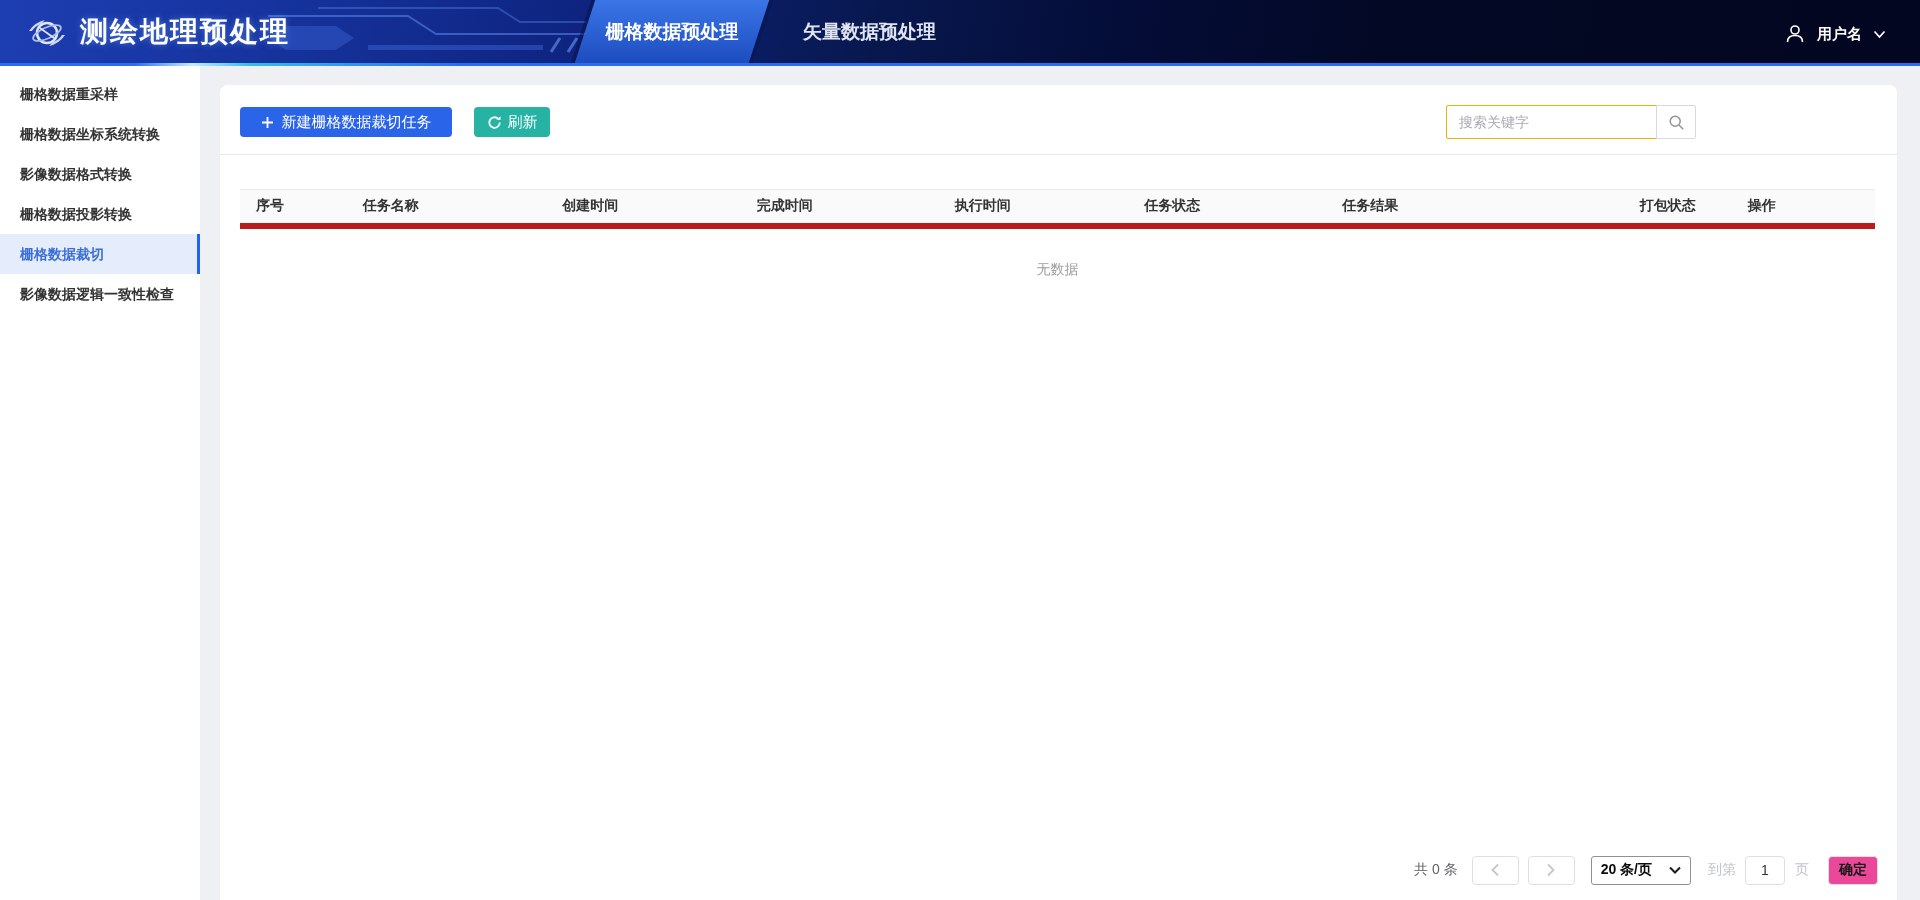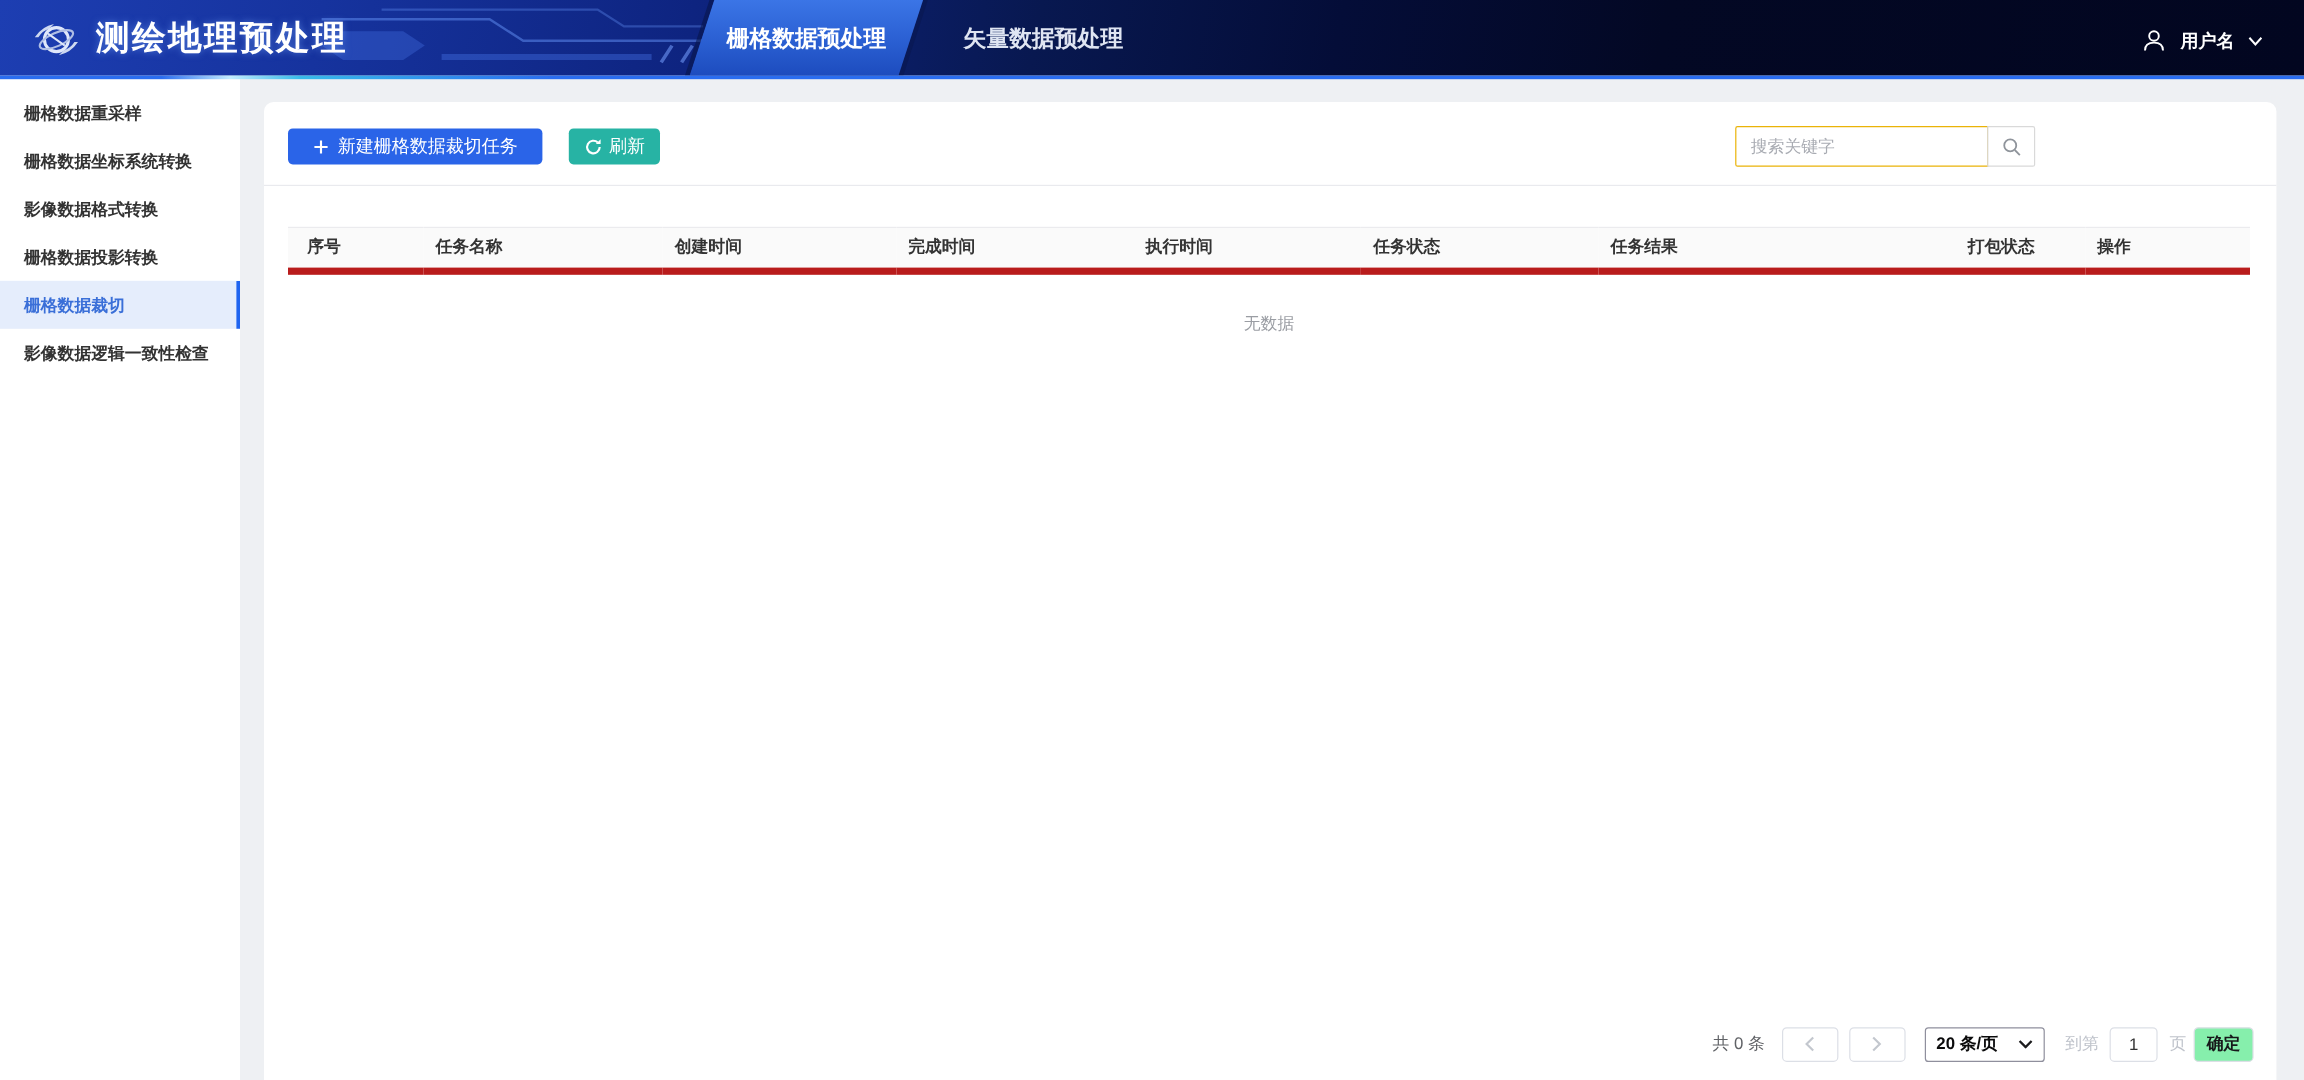--- a/index.html
+++ b/index.html
@@ -68,22 +68,22 @@
   .pg-btn { width:47px; height:29px; border:1px solid #dcdfe6; border-radius:4px; background:#fff;
     display:flex; align-items:center; justify-content:center; cursor:not-allowed; }
   .pg-btn + .pg-btn { margin-left:9px; }
   .pg-select { margin-left:16px; height:29px; border:1px solid #8f8f9d; border-radius:3px;
     background:#fff; display:flex; align-items:center; gap:17px; padding:0 9px;
     color:#0b0b0c; font-weight:600; cursor:pointer; white-space:nowrap; }
   .pg-goto-prefix { margin-left:17px; color:#bfc3cb; white-space:nowrap; }
   .pg-input { margin-left:9px; width:40px; height:29px; border:1px solid #dcdfe6; border-radius:4px;
     text-align:center; font-size:14px; color:#333; outline:none; font-family:inherit; }
   .pg-goto-suffix { margin-left:10px; color:#bfc3cb; }
-  .pg-confirm { margin-left:6px; height:29px; padding:0 10px; border:1px solid #dcdfe6;
-    border-radius:4px; background:#86efac; color:#17181a; font-weight:700; font-size:14px;
+  .pg-confirm { margin-left:19px; height:29px; padding:0 10px; border:1px solid #dcdfe6;
+    border-radius:4px; background:#ec4899; color:#17181a; font-weight:700; font-size:14px;
     cursor:pointer; font-family:inherit; }
 </style>
 </head>
 <body>
 
 <div class="app">
 
   <div class="header">
     <div class="header-bg"></div>
 

